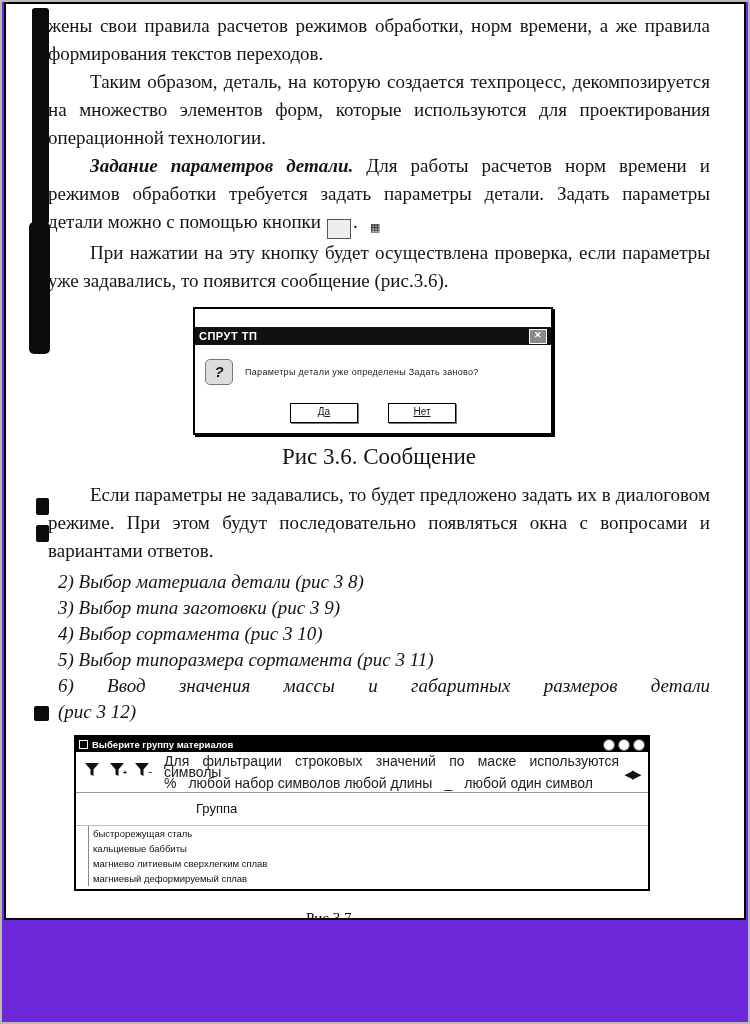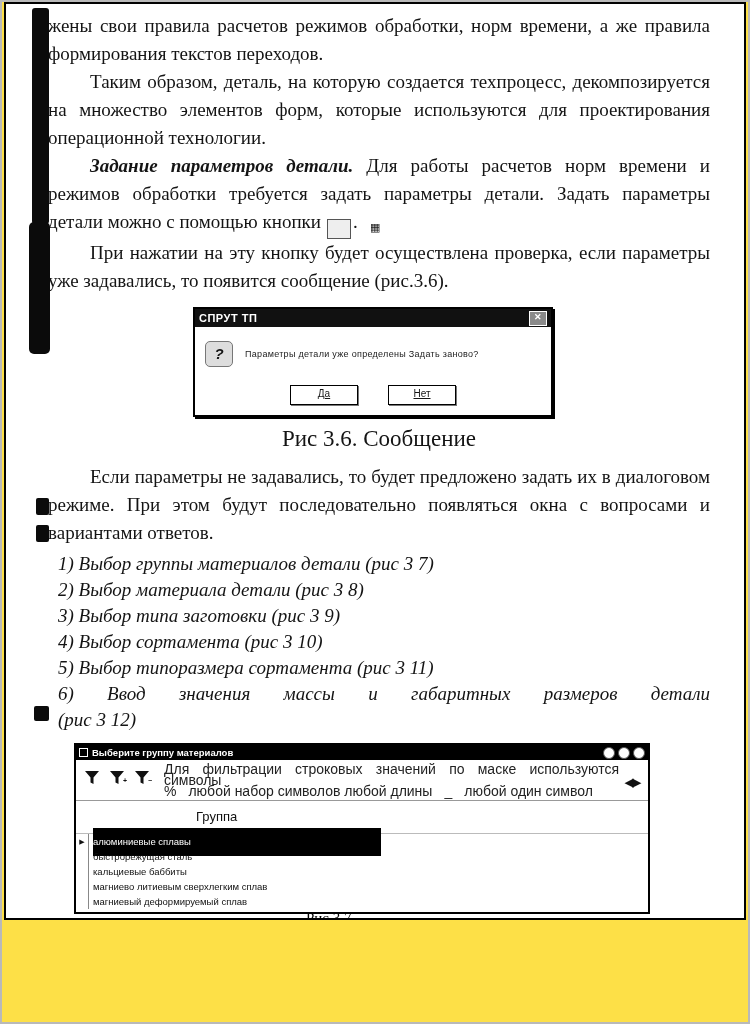--- a/index.html
+++ b/index.html
@@ -1,16 +1,16 @@
 <!DOCTYPE html>
 <html><head>
 <meta charset="utf-8">
 <style>
   html,body{margin:0;padding:0;background:#fff;}
-  .canvas{position:relative;width:750px;height:1024px;background:#fde047;
+  .canvas{position:relative;width:750px;height:1024px;background:#6d28d9;
           box-shadow:inset 0 0 0 2px #b9b9b9;overflow:hidden;}
   .frame{position:absolute;left:4px;top:2px;width:738px;height:914px;
          border:2px solid #000;background:#fff;overflow:hidden;}
   .content{position:absolute;inset:0;padding:8px 34px 0 42px;
            font-family:"Liberation Serif",serif;font-size:19px;line-height:28px;
            color:#141414;text-align:justify;}
   p{margin:0;}
   .indent{text-indent:42px;}
   .lead{font-weight:bold;font-style:italic;}
   .btn-icon{display:inline-block;width:22px;height:18px;margin-left:6px;margin-right:2px;
@@ -22,21 +22,21 @@
   #s1{left:26px;top:4px;width:17px;height:216px;border-radius:3px;}
   #s2{left:23px;top:218px;width:21px;height:132px;border-radius:5px;}
   #s3{left:30px;top:494px;width:13px;height:17px;border-radius:2px;}
   #s4{left:30px;top:521px;width:13px;height:17px;border-radius:2px;}
   #s5{left:28px;top:702px;width:15px;height:15px;border-radius:2px;}
 
   
   .dialog{width:356px;margin:12px 0 0 145px;border:2px solid #000;background:#fff;
           box-shadow:2px 2px 0 #000;font-family:"Liberation Sans",sans-serif;}
   .dialog-title{height:18px;background:#111;color:#fff;display:flex;align-items:center;
-                padding:0 4px;font-size:11px;font-weight:bold;letter-spacing:0.5px;}
+                padding:0 4px;font-size:11px;font-weight:bold;letter-spacing:0.5px;margin-top:18px;}
   .dialog-close{margin-left:auto;width:16px;height:13px;background:#8a8a8a;color:#fff;
                 border:1px solid #fff;font-size:9px;line-height:11px;text-align:center;cursor:default;}
   .dialog-body{padding:12px 10px 10px;}
   .dialog-msg{display:flex;align-items:center;gap:12px;min-height:30px;}
   .qicon{width:26px;height:24px;border:1px solid #777;background:#ddd;border-radius:5px;
          text-align:center;font-weight:bold;font-size:15px;line-height:24px;flex:0 0 auto;
          font-style:italic;}
   .msg-text{font-size:9px;letter-spacing:0.3px;color:#222;}
   .dialog-buttons{display:flex;justify-content:center;gap:30px;margin-top:16px;}
   .dlg-btn{width:66px;height:18px;border:1px solid #000;background:#fff;font-size:10px;
@@ -114,21 +114,20 @@
             <div class="dlg-btn">Нет</div>
           </div>
         </div>
       </div>
 
       <p class="caption">Рис 3.6. Сообщение</p>
 
       <p class="indent">Если параметры не задавались, то будет предложено задать их в диалоговом режиме. При этом будут последовательно появляться окна с вопросами и вариантами ответов.</p>
 
       <div class="numlist">
-        <div>1) Выбор группы материалов детали (рис 3 7)</div>
         <div>2) Выбор материала детали (рис 3 8)</div>
         <div>3) Выбор типа заготовки (рис 3 9)</div>
         <div>4) Выбор сортамента (рис 3 10)</div>
         <div>5) Выбор типоразмера сортамента (рис 3 11)</div>
         <div class="stretch">6) Ввод значения массы и габаритных размеров детали</div>
         <div>(рис 3 12)</div>
       </div>
 
       <div class="mwin">
         <div class="mwin-title">
@@ -166,24 +165,20 @@
             <div>
               <span class="tok">%</span><span class="tok">любой набор символов  любой длины</span><span class="tok">_</span><span>любой один символ</span>
             </div>
           </span>
           <span class="nav-ico">◀▶</span>
         </div>
 
         <div class="mwin-header">Группа</div>
 
         <div class="mlist">
-          <div class="mrow selected">
-            <span class="gutter">▶</span>
-            <span class="mlabel">алюминиевые сплавы</span>
-          </div>
           <div class="mrow">
             <span class="gutter"></span>
             <span class="mlabel">быстрорежущая сталь</span>
           </div>
           <div class="mrow">
             <span class="gutter"></span>
             <span class="mlabel">кальциевые баббиты</span>
           </div>
           <div class="mrow">
             <span class="gutter"></span>

